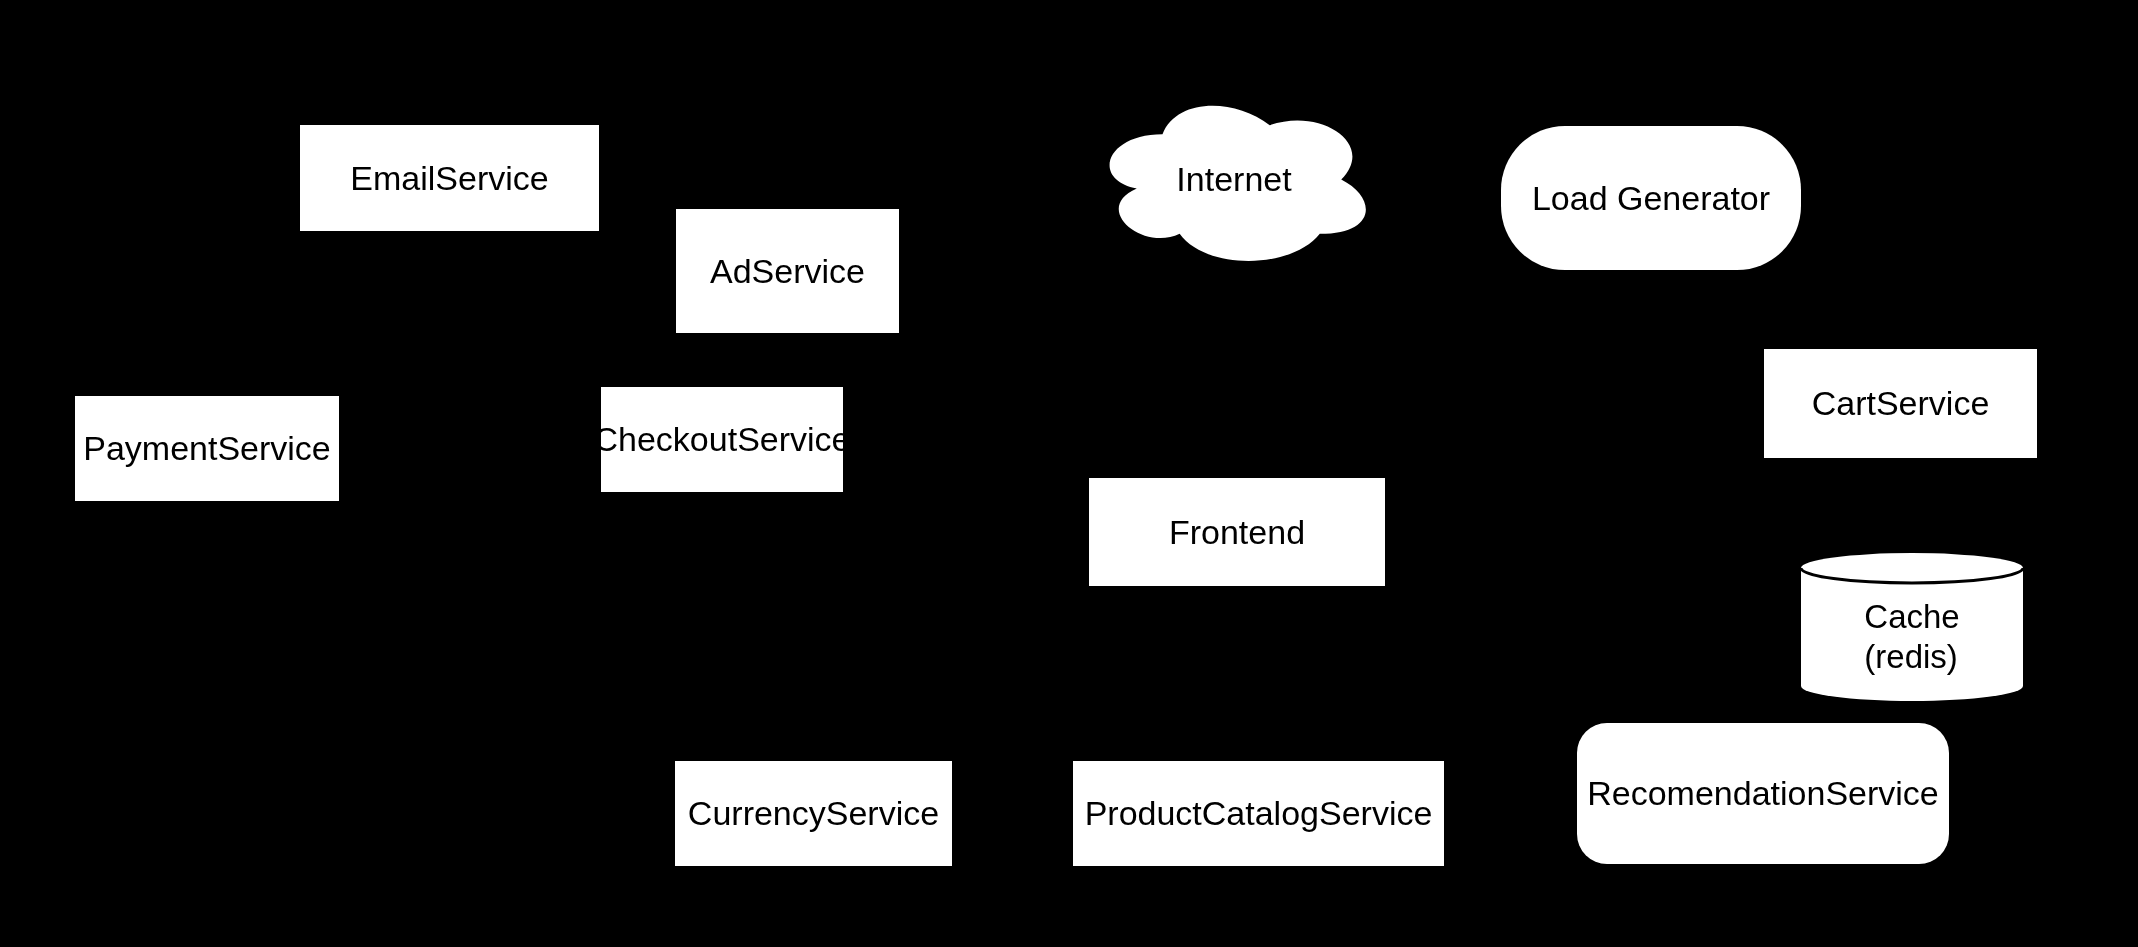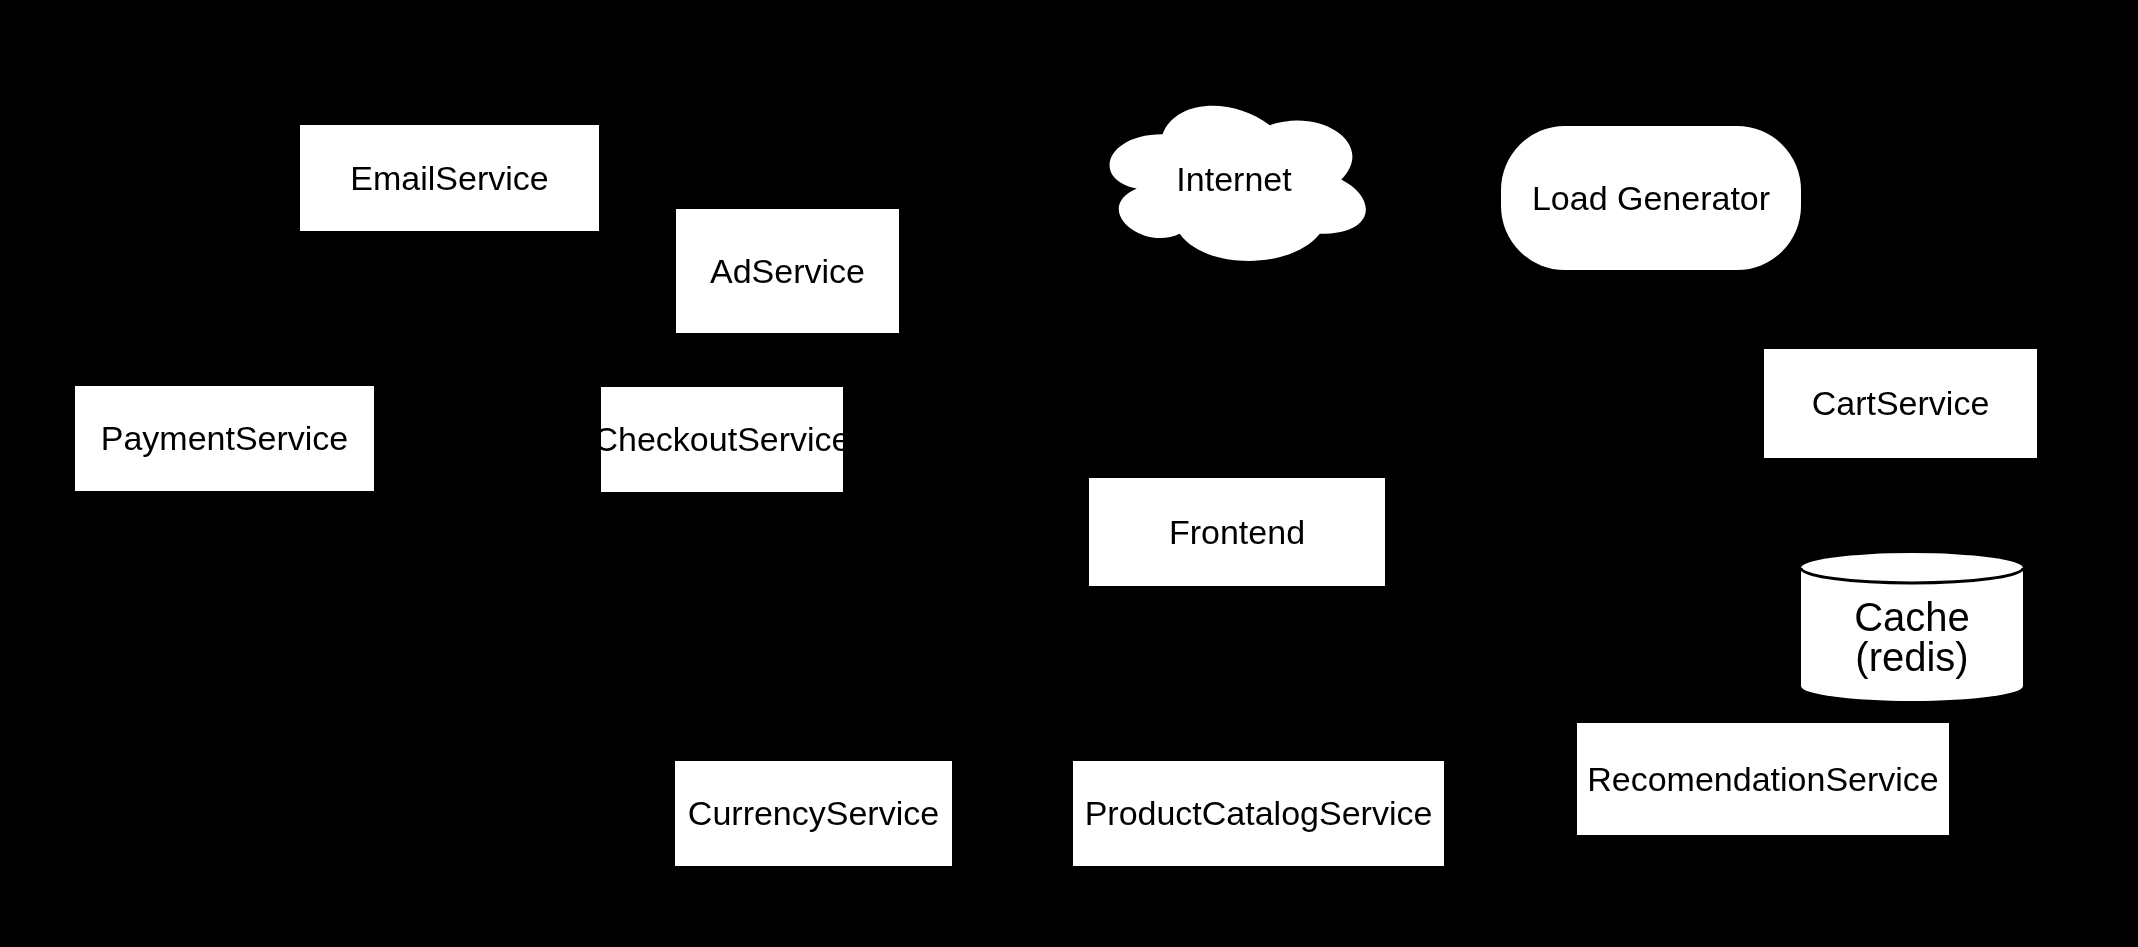--- a/index.html
+++ b/index.html
@@ -33,41 +33,40 @@
   .rounded { border-radius: 64px; }
   .shape { background: transparent; }
   .shape svg {
     position: absolute;
     left: 0; top: 0;
     width: 100%; height: 100%;
   }
   .cache-label {
     display: flex;
     flex-direction: column;
-    align-items: center;
     padding-top: 20px;
     line-height: 40px;
-    font-size: 40px;
+    font-size: 33px;
     white-space: nowrap;
   }
 
   
   .n-email          { left: 300px;  top: 125px; width: 299px; height: 106px; text-align: center; }
   .n-ad             { left: 676px;  top: 197px; width: 223px; height: 124px; margin-top: 12px; }
   .n-internet       { left: 1091px; top: 89px;  width: 286px; height: 181px; }
   .n-loadgen        { left: 1501px; top: 126px; width: 300px; height: 144px; }
-  .n-payment        { left: 75px;   top: 386px; width: 299px; height: 105px; }
+  .n-payment        { left: 75px;   top: 396px; width: 264px; height: 105px; }
   .n-checkout       { left: 601px;  top: 387px; width: 242px; height: 105px; }
   .n-cart           { left: 1764px; top: 349px; width: 273px; height: 109px; }
   .n-frontend       { left: 1089px; top: 478px; width: 296px; height: 108px; }
   .n-cache          { left: 1801px; top: 553px; width: 222px; height: 148px; }
   .n-shipping       { left: 300px;  top: 648px; width: 299px; height: 107px; }
   .n-currency       { left: 675px;  top: 761px; width: 277px; height: 105px; }
   .n-productcatalog { left: 1073px; top: 761px; width: 371px; height: 105px; }
-  .n-recomendation  { left: 1577px; top: 723px; width: 372px; height: 112px; }
+  .n-recomendation  { left: 1577px; top: 723px; width: 372px; height: 141px; border-radius: 30px; }
 </style>
 </head>
 <body>
 
 <div class="canvas">
 
   <div class="node n-email">
     <span class="label">EmailService</span>
   </div>
 

